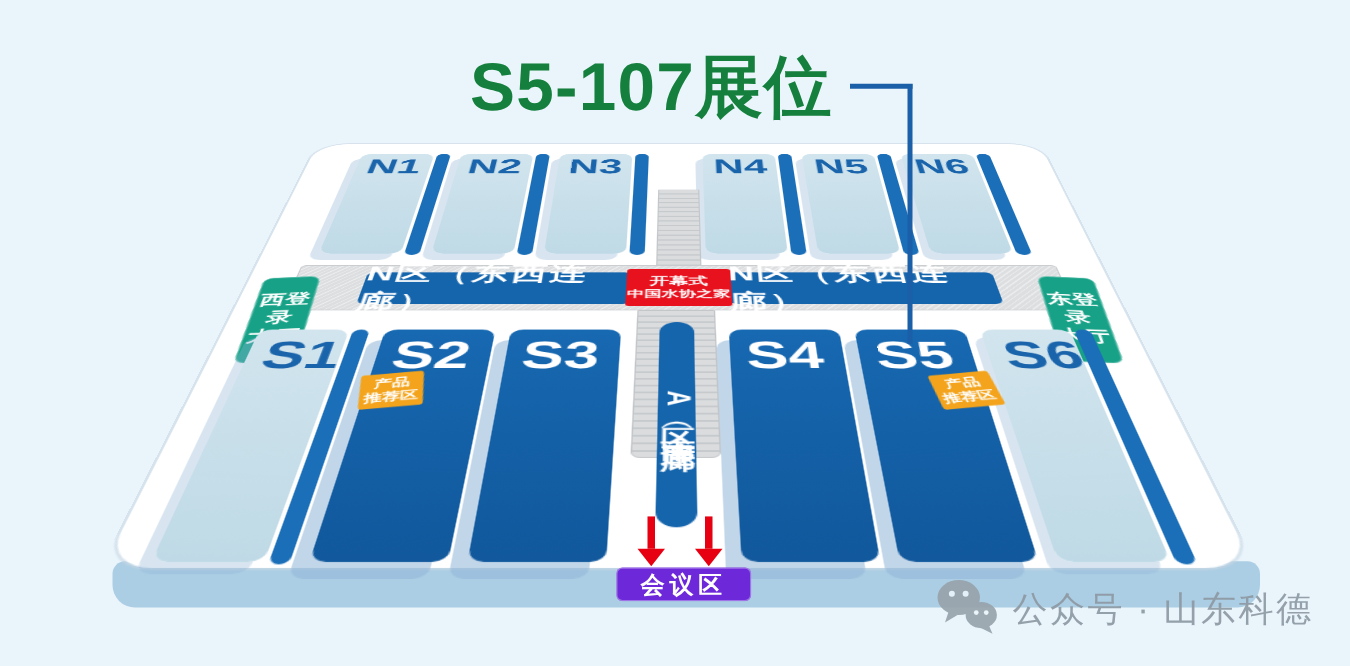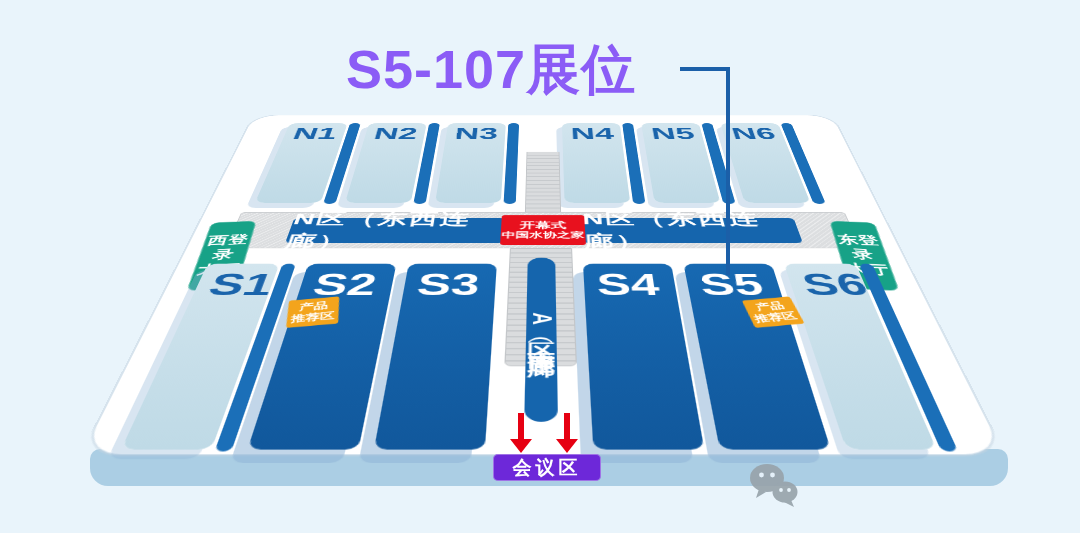--- a/index.html
+++ b/index.html
@@ -5,22 +5,22 @@
   html,body{margin:0;padding:0;}
   body{
     width:1080px;height:533px;position:relative;overflow:hidden;
     background:#e9f4fb;
     font-family:"Liberation Sans","DejaVu Sans",sans-serif;
   }
   .scene{position:absolute;inset:0;}
 
   
   .title{
-    position:absolute;left:346px;top:34px;z-index:6;
-    font-size:54px;font-weight:bold;color:#8b5cf6;letter-spacing:1px;text-align:right;
+    position:absolute;left:376px;top:34px;z-index:6;
+    font-size:54px;font-weight:bold;color:#15803d;letter-spacing:1px;text-align:right;
   }
   .leader-h{position:absolute;left:680px;top:67px;width:50px;height:4px;background:#1b5fa8;z-index:6;}
   .leader-v{position:absolute;left:726px;top:67px;width:4px;height:208px;background:#1b5fa8;z-index:6;}
 
   .platform{
     position:absolute;left:90px;top:449px;width:918px;height:37px;z-index:1;
     background:#abcee4;border-radius:10px 10px 18px 18px;
   }
 
   .conf-badge{
@@ -236,15 +236,16 @@
         <ellipse cx="19" cy="16" rx="17" ry="14" fill="#97a3ab"></ellipse>
         <path d="M11 27 L8 36 L18 30 Z" fill="#97a3ab"></path>
         <circle cx="13.5" cy="13" r="2.4" fill="#e9f4fb"></circle>
         <circle cx="24.5" cy="13" r="2.4" fill="#e9f4fb"></circle>
         <ellipse cx="37" cy="30" rx="12.5" ry="10.5" fill="#97a3ab"></ellipse>
         <path d="M43 38 L46 45 L36 40 Z" fill="#97a3ab"></path>
         <circle cx="33" cy="28" r="1.9" fill="#e9f4fb"></circle>
         <circle cx="41" cy="28" r="1.9" fill="#e9f4fb"></circle>
       </svg>
     </span>
+    <span class="wm-text">公众号 · 山东科德</span>
   </div>
 
 </div>
 
 </body></html>

